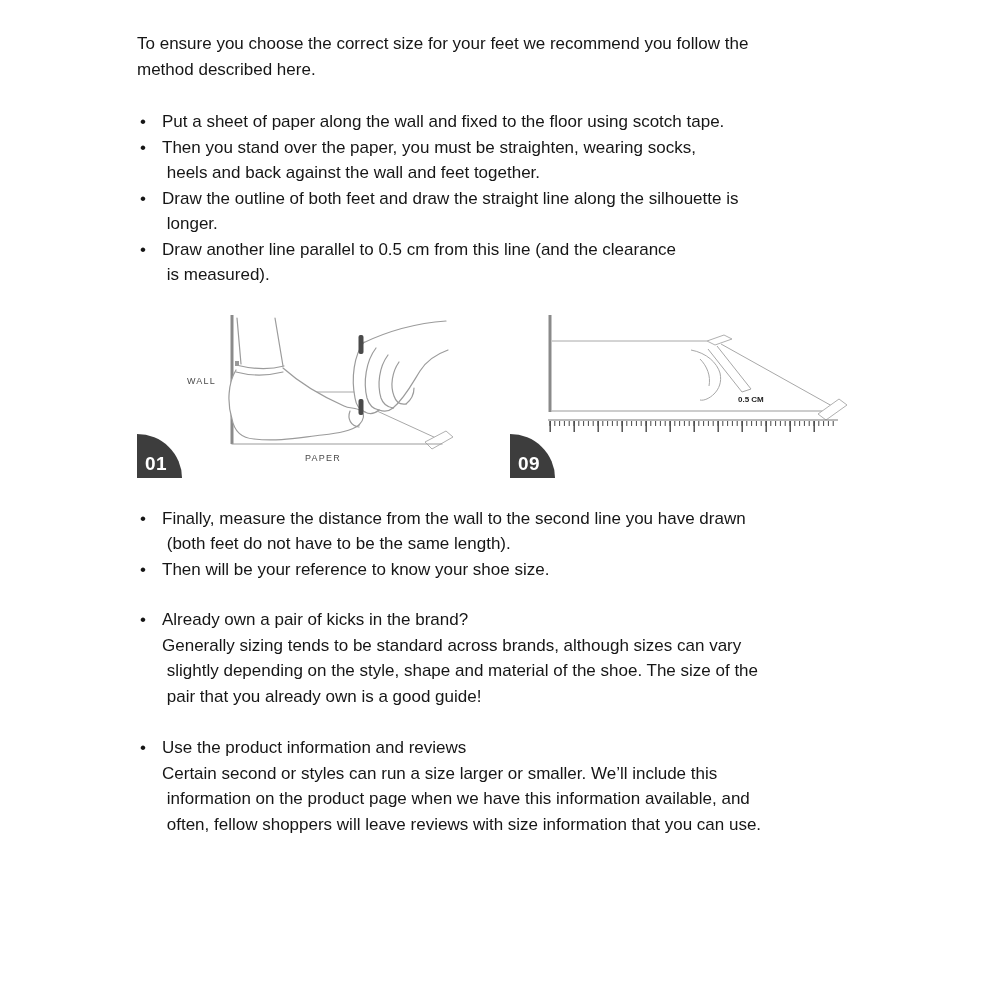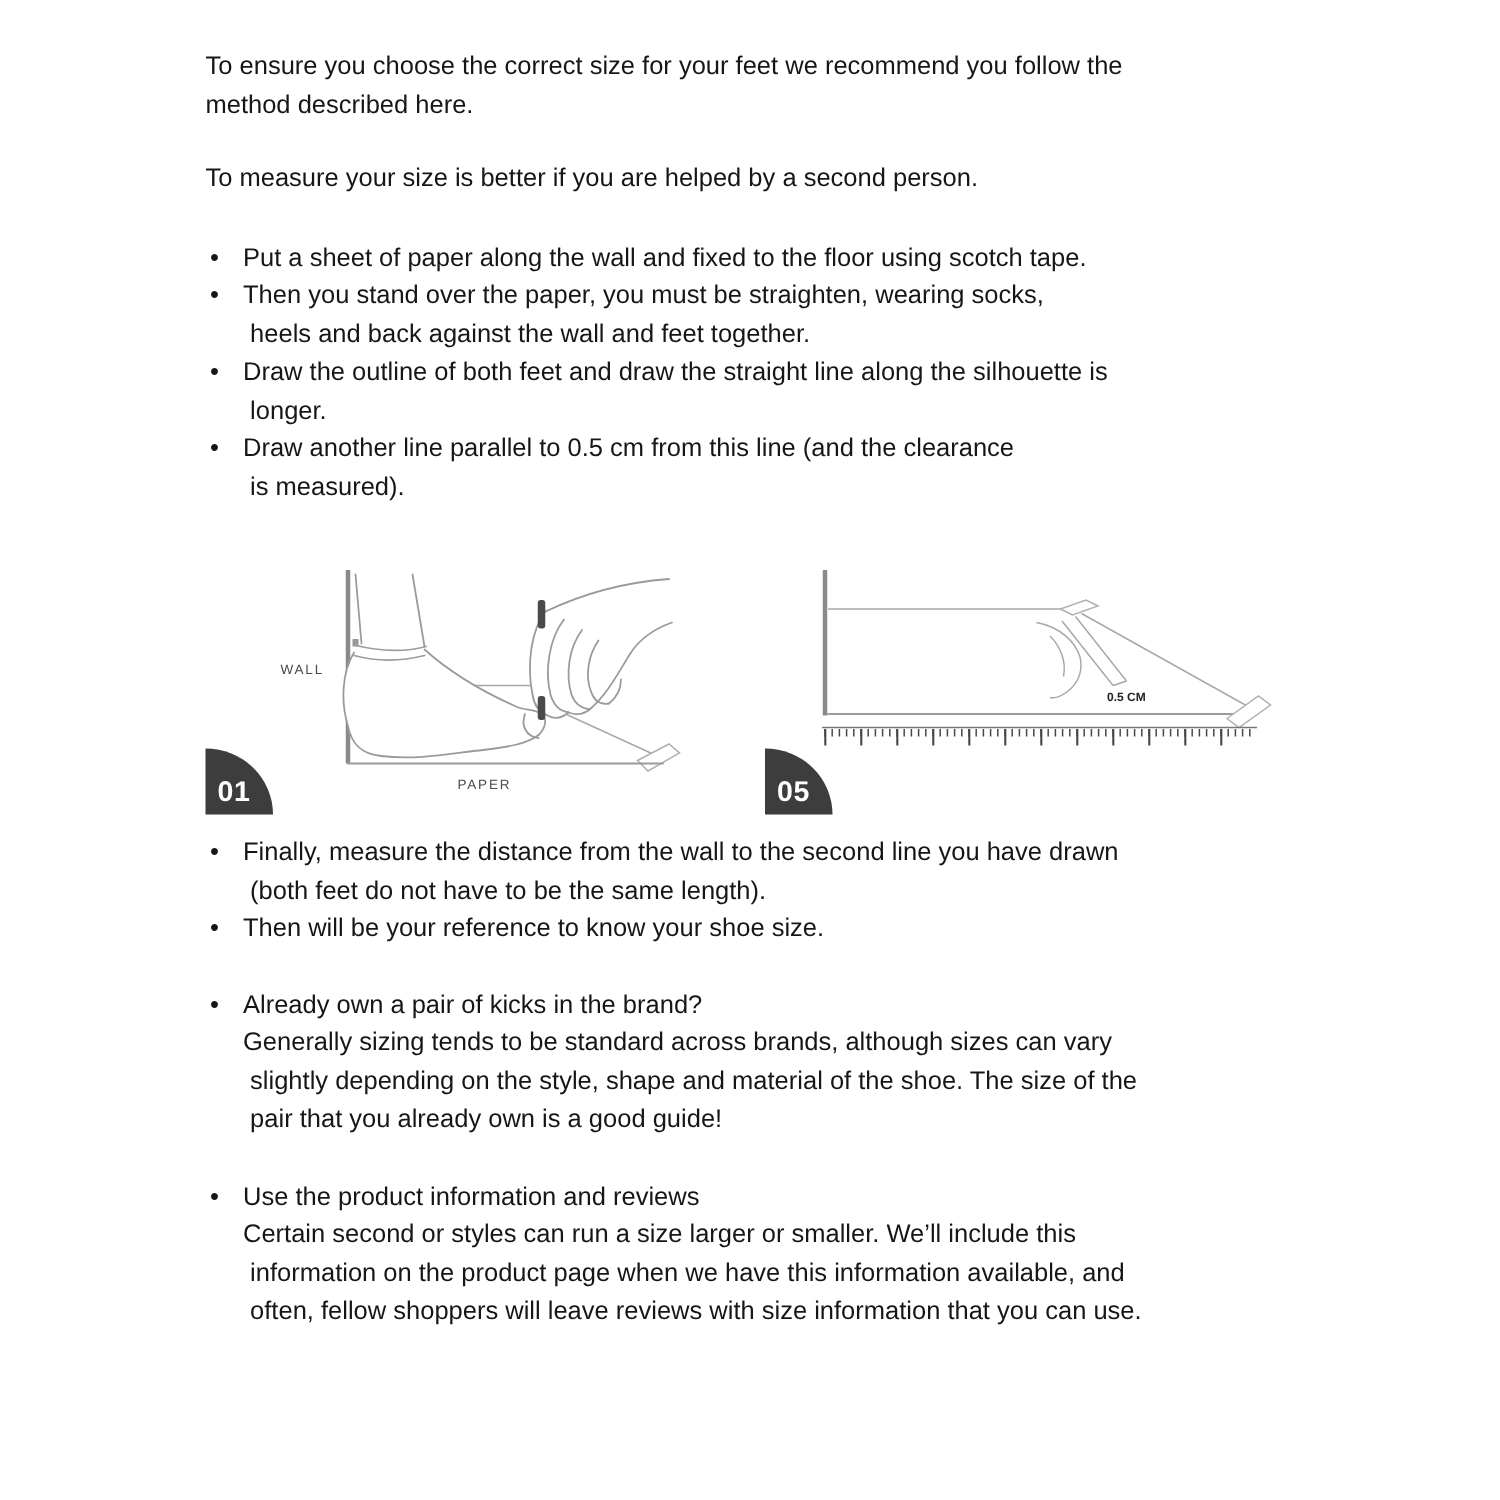--- a/index.html
+++ b/index.html
@@ -19,21 +19,21 @@
   .list{margin:0;padding:0;list-style:none;}
   .steps-list{margin-top:27px;}
   .results-list{margin-top:28px;}
   .tips-list{margin-top:25px;}
   .bullet-item{display:flex;margin:0;}
   .tip-gap{margin-top:26px;}
   .dot{flex:0 0 25px;padding-left:3px;box-sizing:border-box;}
   .bullet-text{flex:1;white-space:pre-wrap;}
   .sizing-para{margin-top:27px;}
   .figures{position:relative;height:170px;margin-top:20px;width:770px;}
-  .figure{position:absolute;top:16px;text-decoration:underline;}
+  .figure{position:absolute;top:0;text-decoration:underline;}
   .figure-1{left:0;width:330px;height:170px;}
   .figure-2{left:368px;width:345px;height:170px;}
   .badge{
     position:absolute;left:0;bottom:0;
     width:45px;height:44px;
     background:#3d3d3d;
     border-radius:0 100% 0 0;
     color:#ffffff;
     font-size:19px;font-weight:bold;letter-spacing:0.5px;
     display:flex;align-items:flex-end;
@@ -56,21 +56,20 @@
   .tick-long{stroke:#474747;stroke-width:11;stroke-dasharray:1.4 22.6;fill:none;}
 </style>
 </head>
 <body>
 
 <div class="page">
   <div class="content">
 
     <p class="para">To ensure you choose the correct size for your feet we recommend you follow the
 method described here.</p>
-    <p class="para para-gap">To measure your size is better if you are helped by a second person.</p>
 
     <ul class="list steps-list">
       <li class="bullet-item">
         <span class="dot">•</span>
         <span class="bullet-text">Put a sheet of paper along the wall and fixed to the floor using scotch tape.</span>
       </li>
       <li class="bullet-item">
         <span class="dot">•</span>
         <span class="bullet-text">Then you stand over the paper, you must be straighten, wearing socks,
  heels and back against the wall and feet together.</span>
@@ -155,21 +154,21 @@
           <path class="ln" d="M47,103 L318,103"></path>
           <polygon class="tape" points="313,106 334,91 342,97 321,112"></polygon>
 
           <text class="fig-label-bold" x="233" y="94">0.5 CM</text>
 
           <path class="ruler-edge" d="M43,112 L333,112"></path>
           <path class="tick-long" d="M44.5,118.5 L332,118.5"></path>
           <path class="tick-small" d="M44.5,115.5 L332,115.5"></path>
         </svg>
         <div class="badge">
-          <span>05</span>
+          <span>09</span>
         </div>
       </div>
 
     </div>
 
     <ul class="list results-list">
       <li class="bullet-item">
         <span class="dot">•</span>
         <span class="bullet-text">Finally, measure the distance from the wall to the second line you have drawn
  (both feet do not have to be the same length).</span>

